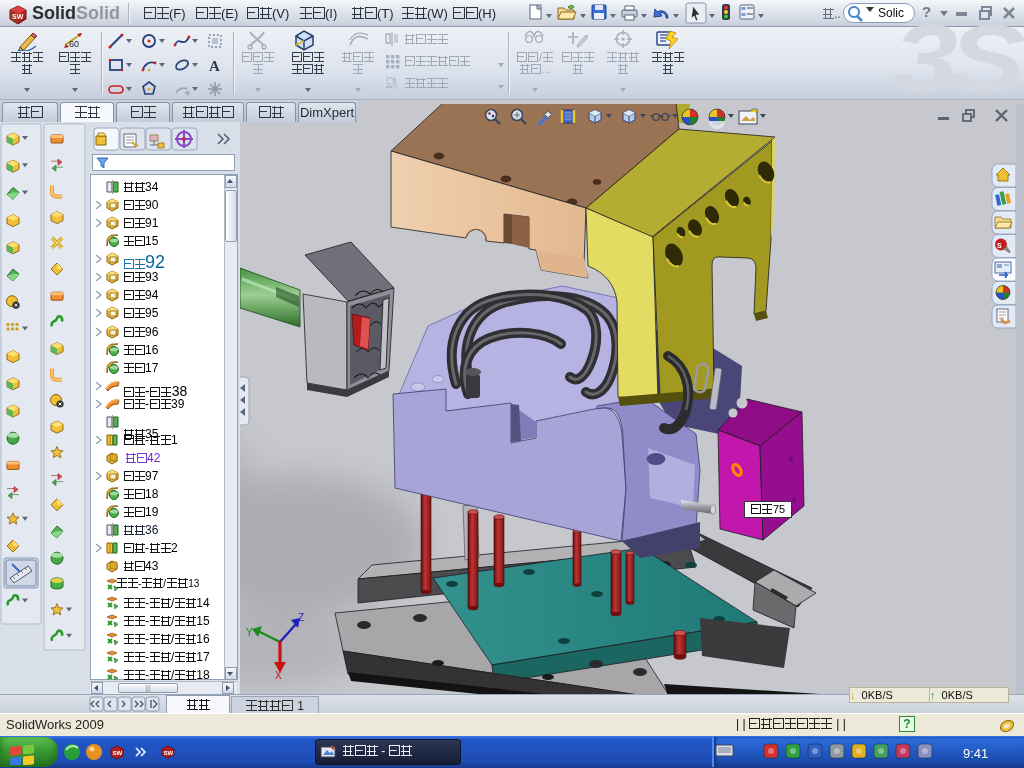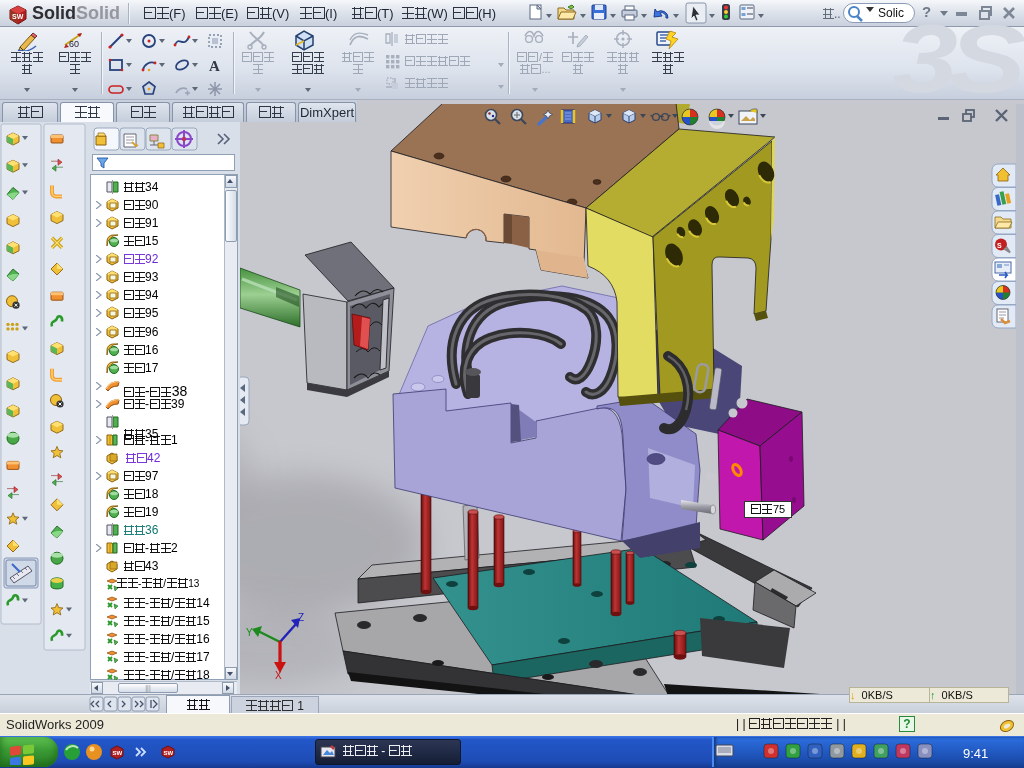--- a/index.html
+++ b/index.html
@@ -826,21 +826,21 @@
         </svg>
         <div class="trow" style="top:60.21px;left:33px;color:#000;font-size:12px"><i class="k s11"></i><i class="kb s11"></i>15</div>
         <svg class="abs" style="left:6px;top:81.28px" width="6" height="8" viewBox="0 0 6 8">
           <path d="M0 0 L5 4 L0 8" fill="none" stroke="#8a96a8" stroke-width="1.2"></path>
         </svg>
         <svg class="abs" style="left:15px;top:77.28px" width="15" height="15" viewBox="0 0 15 15">
           <path d="M2 5 L7 2 L13 5 L13 11 L7 14 L2 11 Z" fill="#f0c038" stroke="#8a6010"></path>
           <path d="M2 5 L7 8 L13 5 L7 2 Z" fill="#ffe070"></path>
           <rect x="5" y="6" width="6" height="5" fill="#f8f8e0" stroke="#8a6010" stroke-width="0.8"></rect>
         </svg>
-        <div class="trow" style="top:78.28px;left:33px;color:#6d28d9;font-size:12px"><i class="kb s11"></i><i class="k s11"></i>92</div>
+        <div class="trow" style="top:78.28px;left:33px;color:#0369a1;font-size:18px"><i class="kb s11"></i><i class="k s11"></i>92</div>
         <svg class="abs" style="left:6px;top:99.35px" width="6" height="8" viewBox="0 0 6 8">
           <path d="M0 0 L5 4 L0 8" fill="none" stroke="#8a96a8" stroke-width="1.2"></path>
         </svg>
         <svg class="abs" style="left:15px;top:95.35px" width="15" height="15" viewBox="0 0 15 15">
           <path d="M2 5 L7 2 L13 5 L13 11 L7 14 L2 11 Z" fill="#f0c038" stroke="#8a6010"></path>
           <path d="M2 5 L7 8 L13 5 L7 2 Z" fill="#ffe070"></path>
           <rect x="5" y="6" width="6" height="5" fill="#f8f8e0" stroke="#8a6010" stroke-width="0.8"></rect>
         </svg>
         <div class="trow" style="top:96.35px;left:33px;color:#000;font-size:12px"><i class="kb s11"></i><i class="k s11"></i>93</div>
         <svg class="abs" style="left:6px;top:117.41999999999999px" width="6" height="8" viewBox="0 0 6 8">
@@ -937,21 +937,21 @@
           <path d="M2 13 a11 11 0 0 1 11 -11 h-5 a6 6 0 0 0 -6 6 z" fill="#f0c038" stroke="#8a6010"></path>
           <circle cx="9" cy="9" r="4.5" fill="#50b050" stroke="#1e6a1e"></circle>
           <ellipse cx="9" cy="7.5" rx="4" ry="1.8" fill="#a0dca0"></ellipse>
         </svg>
         <div class="trow" style="top:331.25999999999993px;left:33px;color:#000;font-size:12px"><i class="k s11"></i><i class="kb s11"></i>19</div>
         <svg class="abs" style="left:15px;top:348.3299999999999px" width="15" height="15" viewBox="0 0 15 15">
           <path d="M2 3 h5 v10 h-5 z" fill="#e8e8f0" stroke="#556"></path>
           <path d="M8 3 h5 v10 h-5 z" fill="#50b050" stroke="#1e6a1e"></path>
           <path d="M7.5 1 v14" stroke="#999" stroke-width="1"></path>
         </svg>
-        <div class="trow" style="top:349.3299999999999px;left:33px;color:#0f766e;font-size:12px"><i class="ka s11"></i><i class="ka s11"></i>36</div>
+        <div class="trow" style="top:349.3299999999999px;left:33px;color:#0f172a;font-size:12px"><i class="ka s11"></i><i class="ka s11"></i>36</div>
         <svg class="abs" style="left:6px;top:370.3999999999999px" width="6" height="8" viewBox="0 0 6 8">
           <path d="M0 0 L5 4 L0 8" fill="none" stroke="#8a96a8" stroke-width="1.2"></path>
         </svg>
         <svg class="abs" style="left:15px;top:366.3999999999999px" width="15" height="15" viewBox="0 0 15 15">
           <path d="M2 3 h5 l1 2 v8 h-6 z" fill="#f0c038" stroke="#8a6010"></path>
           <path d="M8 3 h4 v10 h-4 z" fill="#58b858" stroke="#1e6a1e"></path>
           <path d="M5 3 v10" stroke="#b88a10" stroke-width="1"></path>
         </svg>
         <div class="trow" style="top:367.3999999999999px;left:33px;color:#000;font-size:12px"><i class="kb s11"></i><i class="ka s11"></i>-<i class="ka s11"></i><i class="k s11"></i>2</div>
         <svg class="abs" style="left:15px;top:384.4699999999999px" width="15" height="15" viewBox="0 0 15 15">

